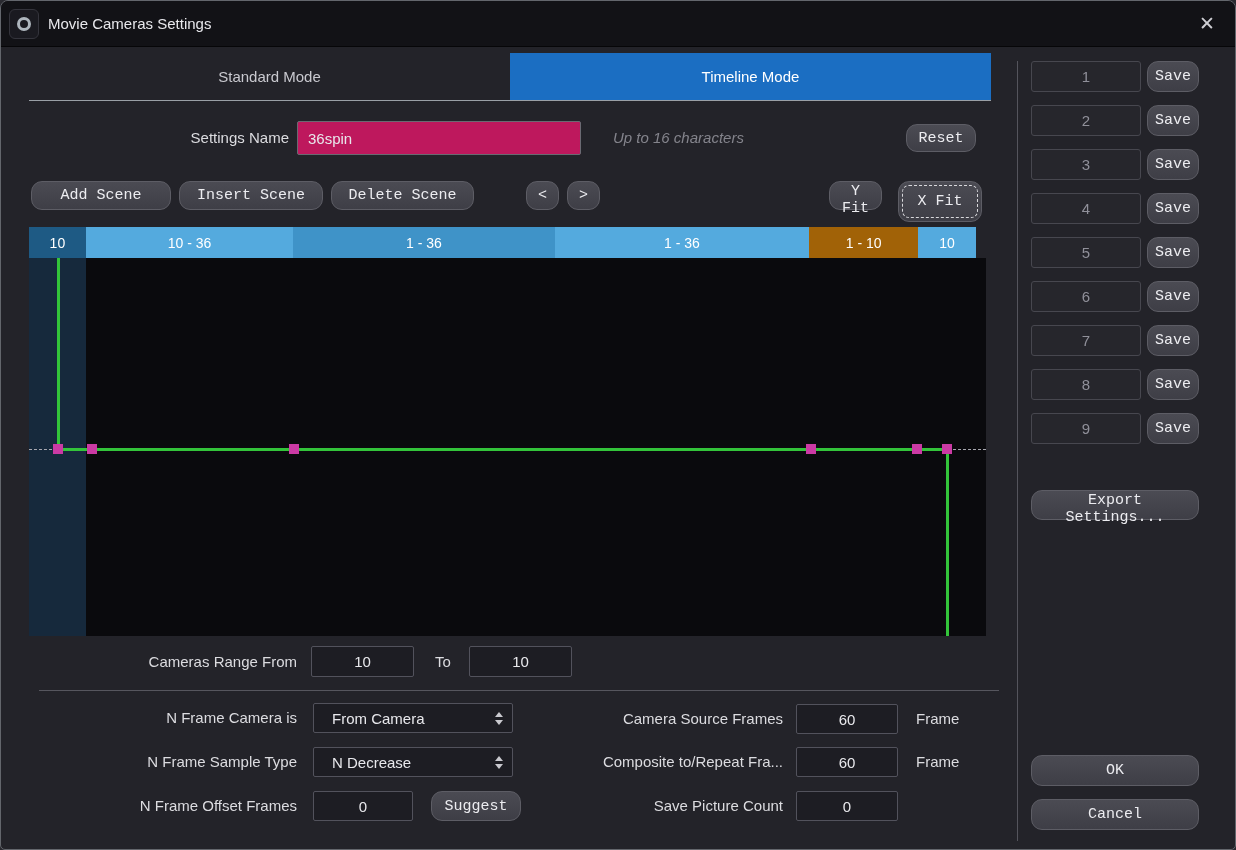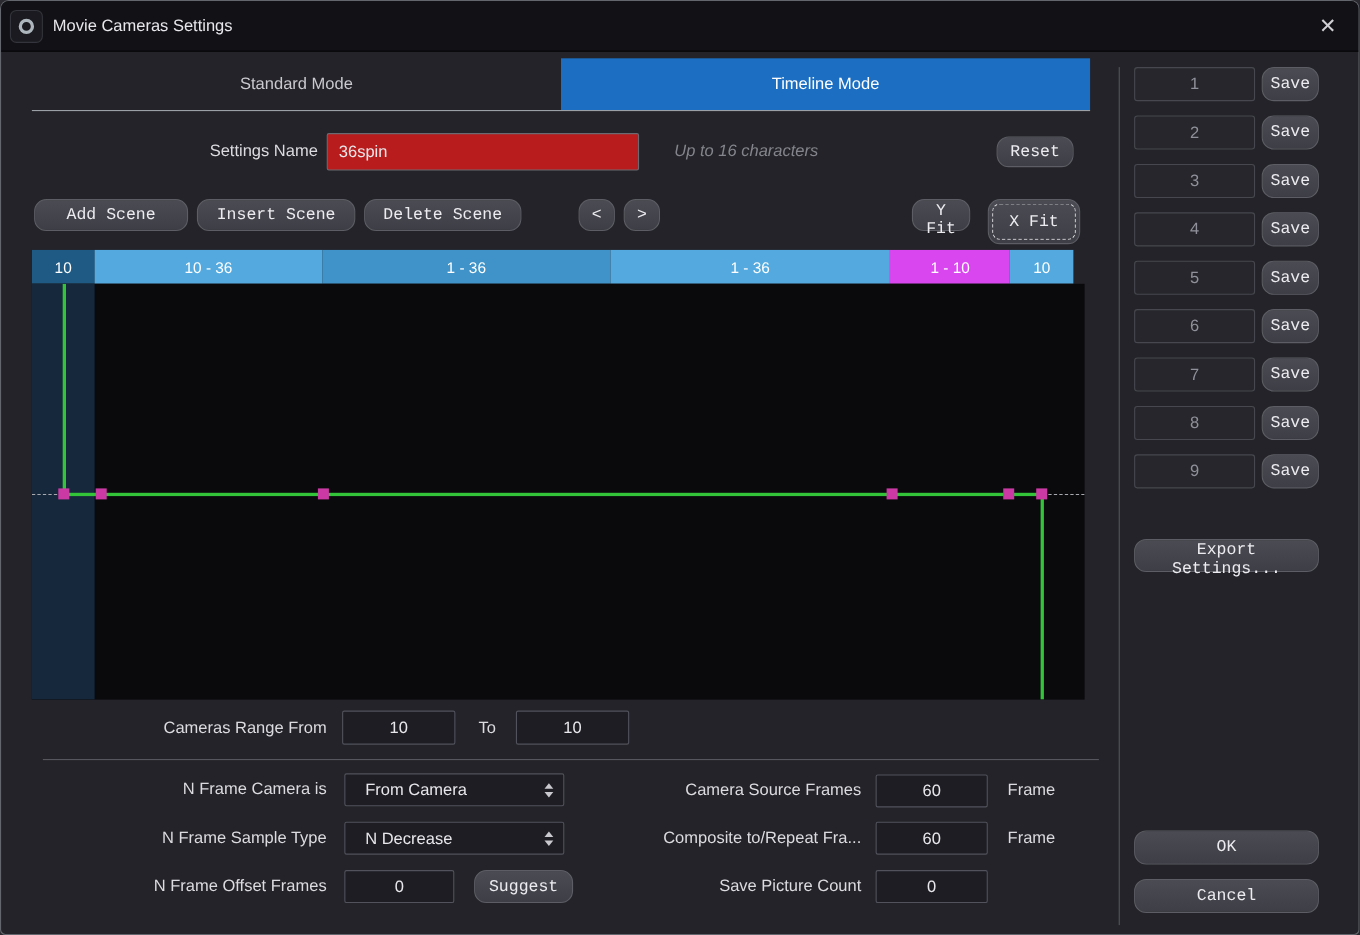--- a/index.html
+++ b/index.html
@@ -26,21 +26,21 @@
   
   .lbl { font-size:15px; color:#dcdce0; position:absolute; }
   .btn { background:linear-gradient(#4b4b53,#3e3e46); border:1px solid #5d5d65; border-radius:11px;
          color:#ececf0; font-size:15px; font-family:Liberation Mono, monospace; cursor:pointer; position:absolute; }
   .inp { background:#1d1d23; border:1px solid #52525c; border-radius:2px; color:#e8e8ec;
          font-size:15px; font-family:inherit; position:absolute; }
   .focus-dashed { outline:1px dashed #d8d8dc; outline-offset:-5px; }
 
   
   .settings-label { left:100px; top:120px; width:188px; height:34px; line-height:34px; text-align:right; }
-  .settings-input { left:296px; top:120px; width:284px; height:34px; background:#b91c1c; border-color:#6a6a72; padding:0 10px; }
+  .settings-input { left:296px; top:120px; width:284px; height:34px; background:#be185d; border-color:#6a6a72; padding:0 10px; }
   .hint { left:612px; top:120px; height:34px; line-height:34px; font-style:italic; color:#84848c; }
   .reset-btn { left:905px; top:123px; width:70px; height:28px; }
 
   
   .add-btn    { left:30px;  top:180px; width:140px; height:29px; }
   .insert-btn { left:178px; top:180px; width:144px; height:29px; }
   .delete-btn { left:330px; top:180px; width:143px; height:29px; }
   .prev-btn   { left:525px; top:180px; width:33px;  height:29px; }
   .next-btn   { left:566px; top:180px; width:33px;  height:29px; }
   .yfit-btn   { left:828px; top:180px; width:53px;  height:29px; }
@@ -126,21 +126,21 @@
   <button class="btn prev-btn">&lt;</button>
   <button class="btn next-btn">&gt;</button>
   <button class="btn yfit-btn">Y Fit</button>
   <button class="btn xfit-btn focus-dashed">X Fit</button>
 
   <div class="timeline-header">
       <div class="seg" style="width: 6%; background: rgb(30, 90, 132);">10</div>
       <div class="seg" style="width: 21.9%; background: rgb(84, 170, 222);">10 - 36</div>
       <div class="seg" style="width: 27.6%; background: rgb(63, 147, 200);">1 - 36</div>
       <div class="seg" style="width: 26.9%; background: rgb(84, 170, 222);">1 - 36</div>
-      <div class="seg" style="width: 11.5%; background: #d946ef;">1 - 10</div>
+      <div class="seg" style="width: 11.5%; background: #a16207;">1 - 10</div>
       <div class="seg" style="width: 6.1%; background: rgb(84, 170, 222);">10</div>
     </div>
   <div class="graph" style="background: rgb(10, 10, 13);">
       <div class="g-band" style="left: 0%; width: 5.96%; background: rgb(22, 41, 60);"></div>
       <div class="g-dash" style="top: 50.6%; border-top-color: rgb(168, 168, 176);"></div>
       <div class="g-vline" style="left: calc(3.03% - 1px); top: 0px; height: 50.6%; background: rgb(51, 196, 58);"></div>
       <div class="g-hline" style="left: 3.03%; width: 92.87%; top: calc(50.6% - 1px); background: rgb(51, 196, 58);"></div>
       <div class="g-vline" style="left: calc(95.9% - 1px); top: 50.6%; height: 49.4%; background: rgb(51, 196, 58);"></div>
       <div class="g-marker" style="left: calc(3.03% - 5px); top: calc(50.6% - 5px); background: rgb(203, 58, 164);"></div>
       <div class="g-marker" style="left: calc(6.58% - 5px); top: calc(50.6% - 5px); background: rgb(203, 58, 164);"></div>

